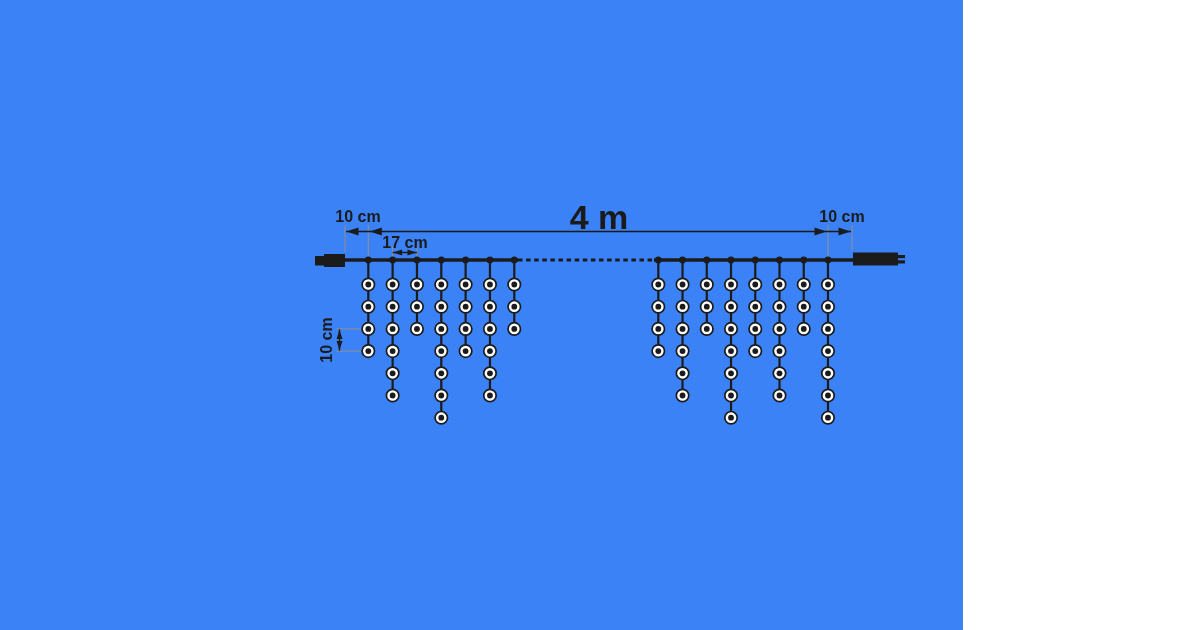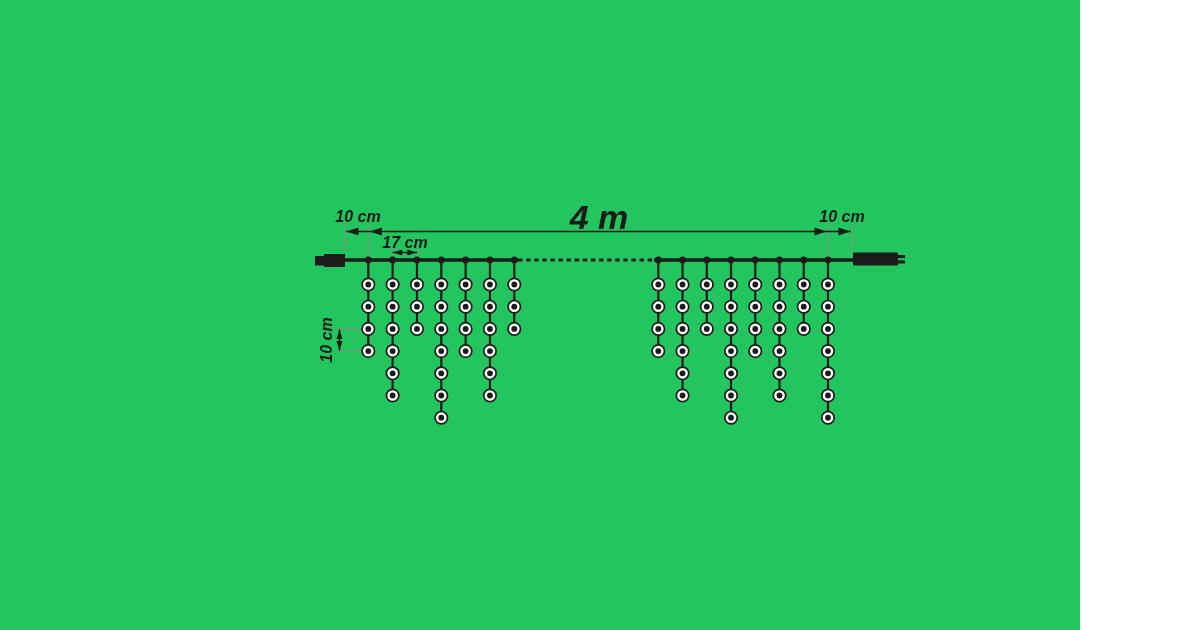--- a/index.html
+++ b/index.html
@@ -1,16 +1,16 @@
 <!DOCTYPE html>
 <html><head>
 <meta charset="utf-8">
 <style>
   html,body{margin:0;padding:0;background:#ffffff;}
-  .canvas{position:relative;width:1080px;height:630px;background:#22c55e;overflow:hidden;font-style:italic;}
+  .canvas{position:relative;width:963px;height:630px;background:#3b82f6;overflow:hidden;}
   svg{position:absolute;left:0;top:0;}
   .dim-label{
     font-family:"Liberation Sans",sans-serif;
     font-weight:bold;
     font-size:16px;
     fill:#1b1b1b;
   }
   .big-label{
     font-family:"Liberation Sans",sans-serif;
     font-weight:bold;

